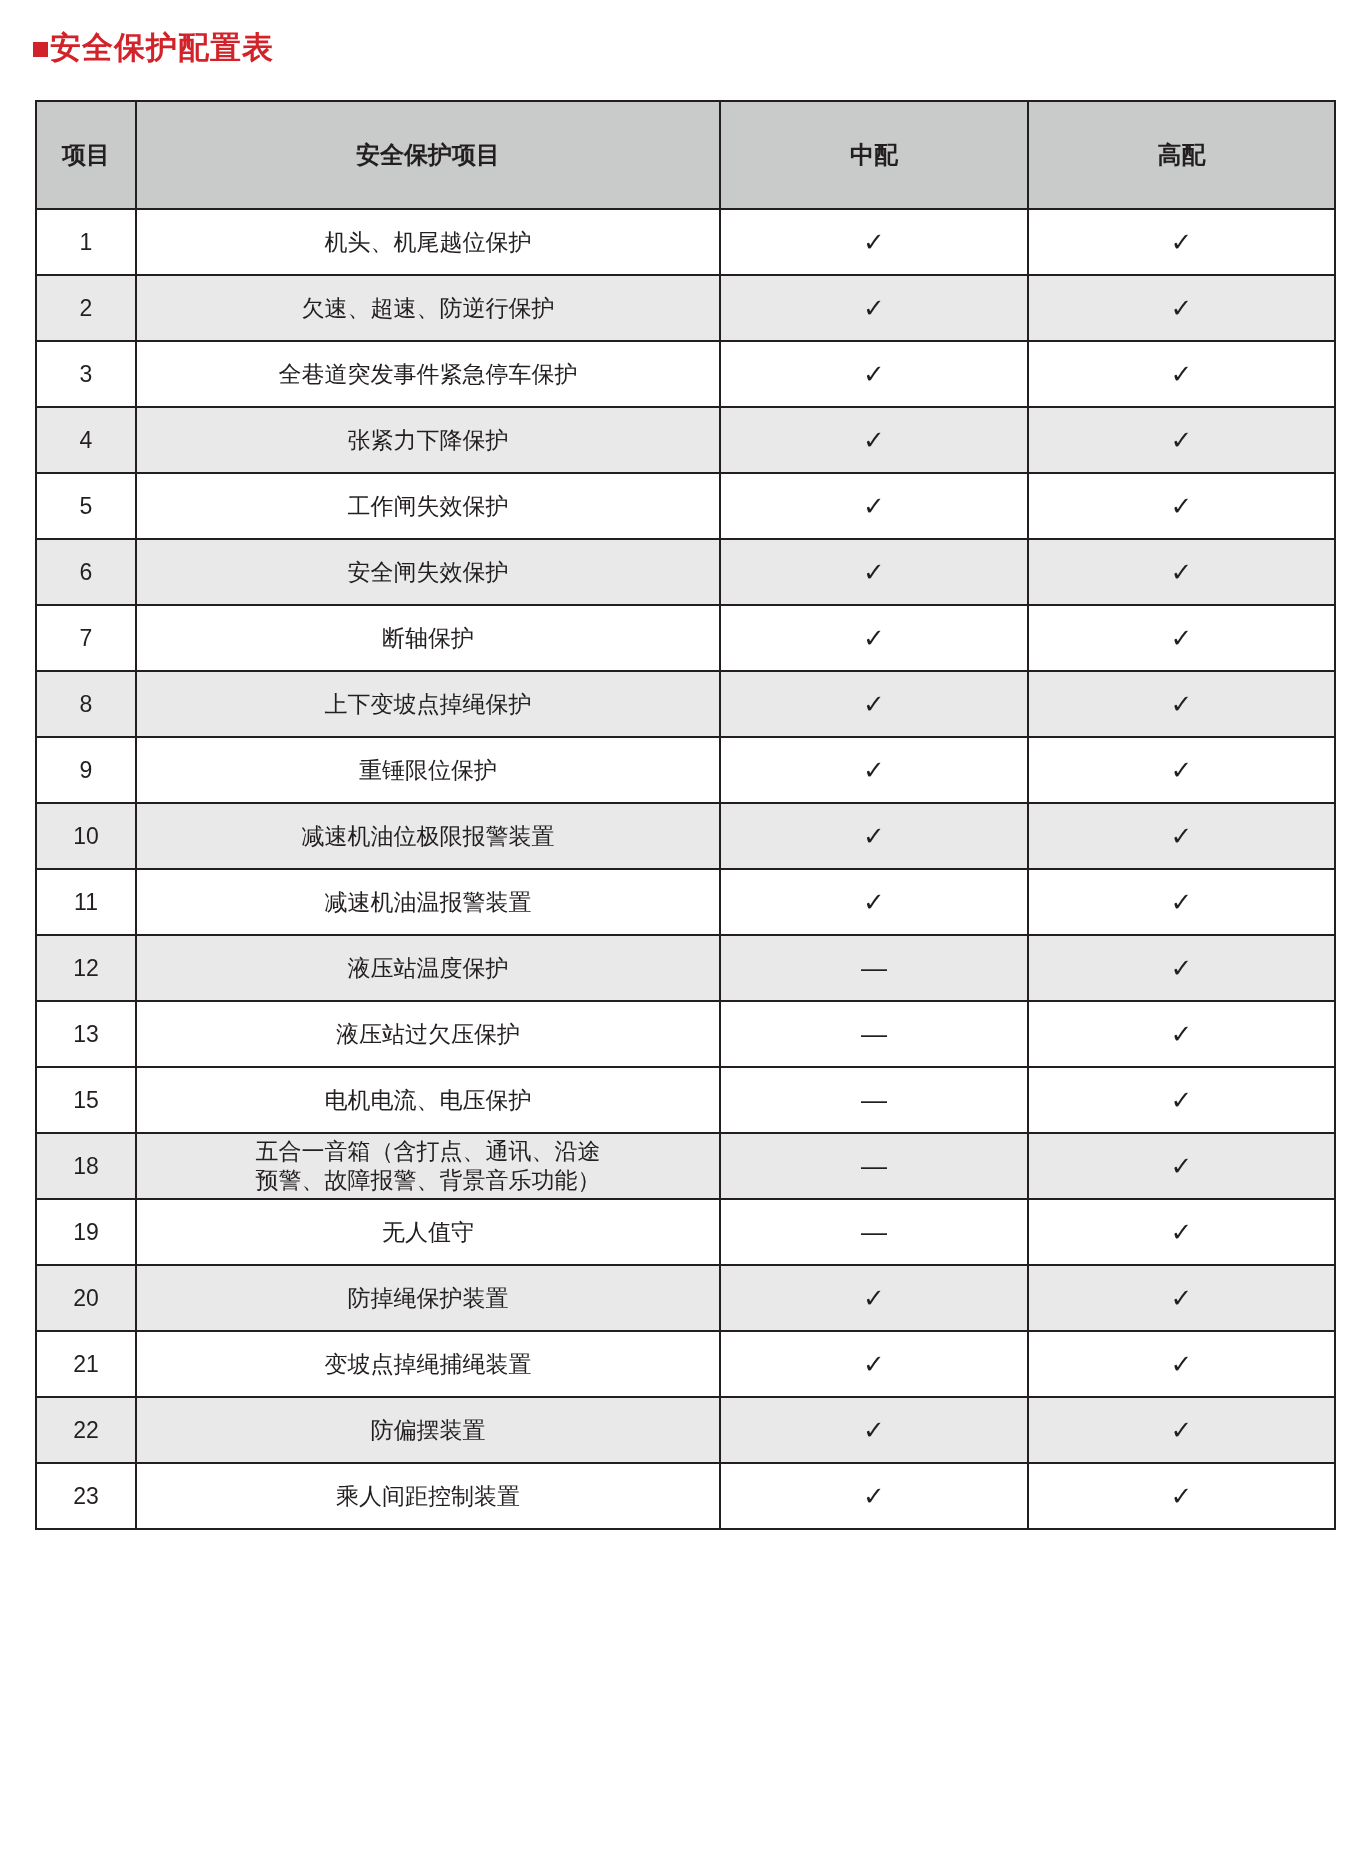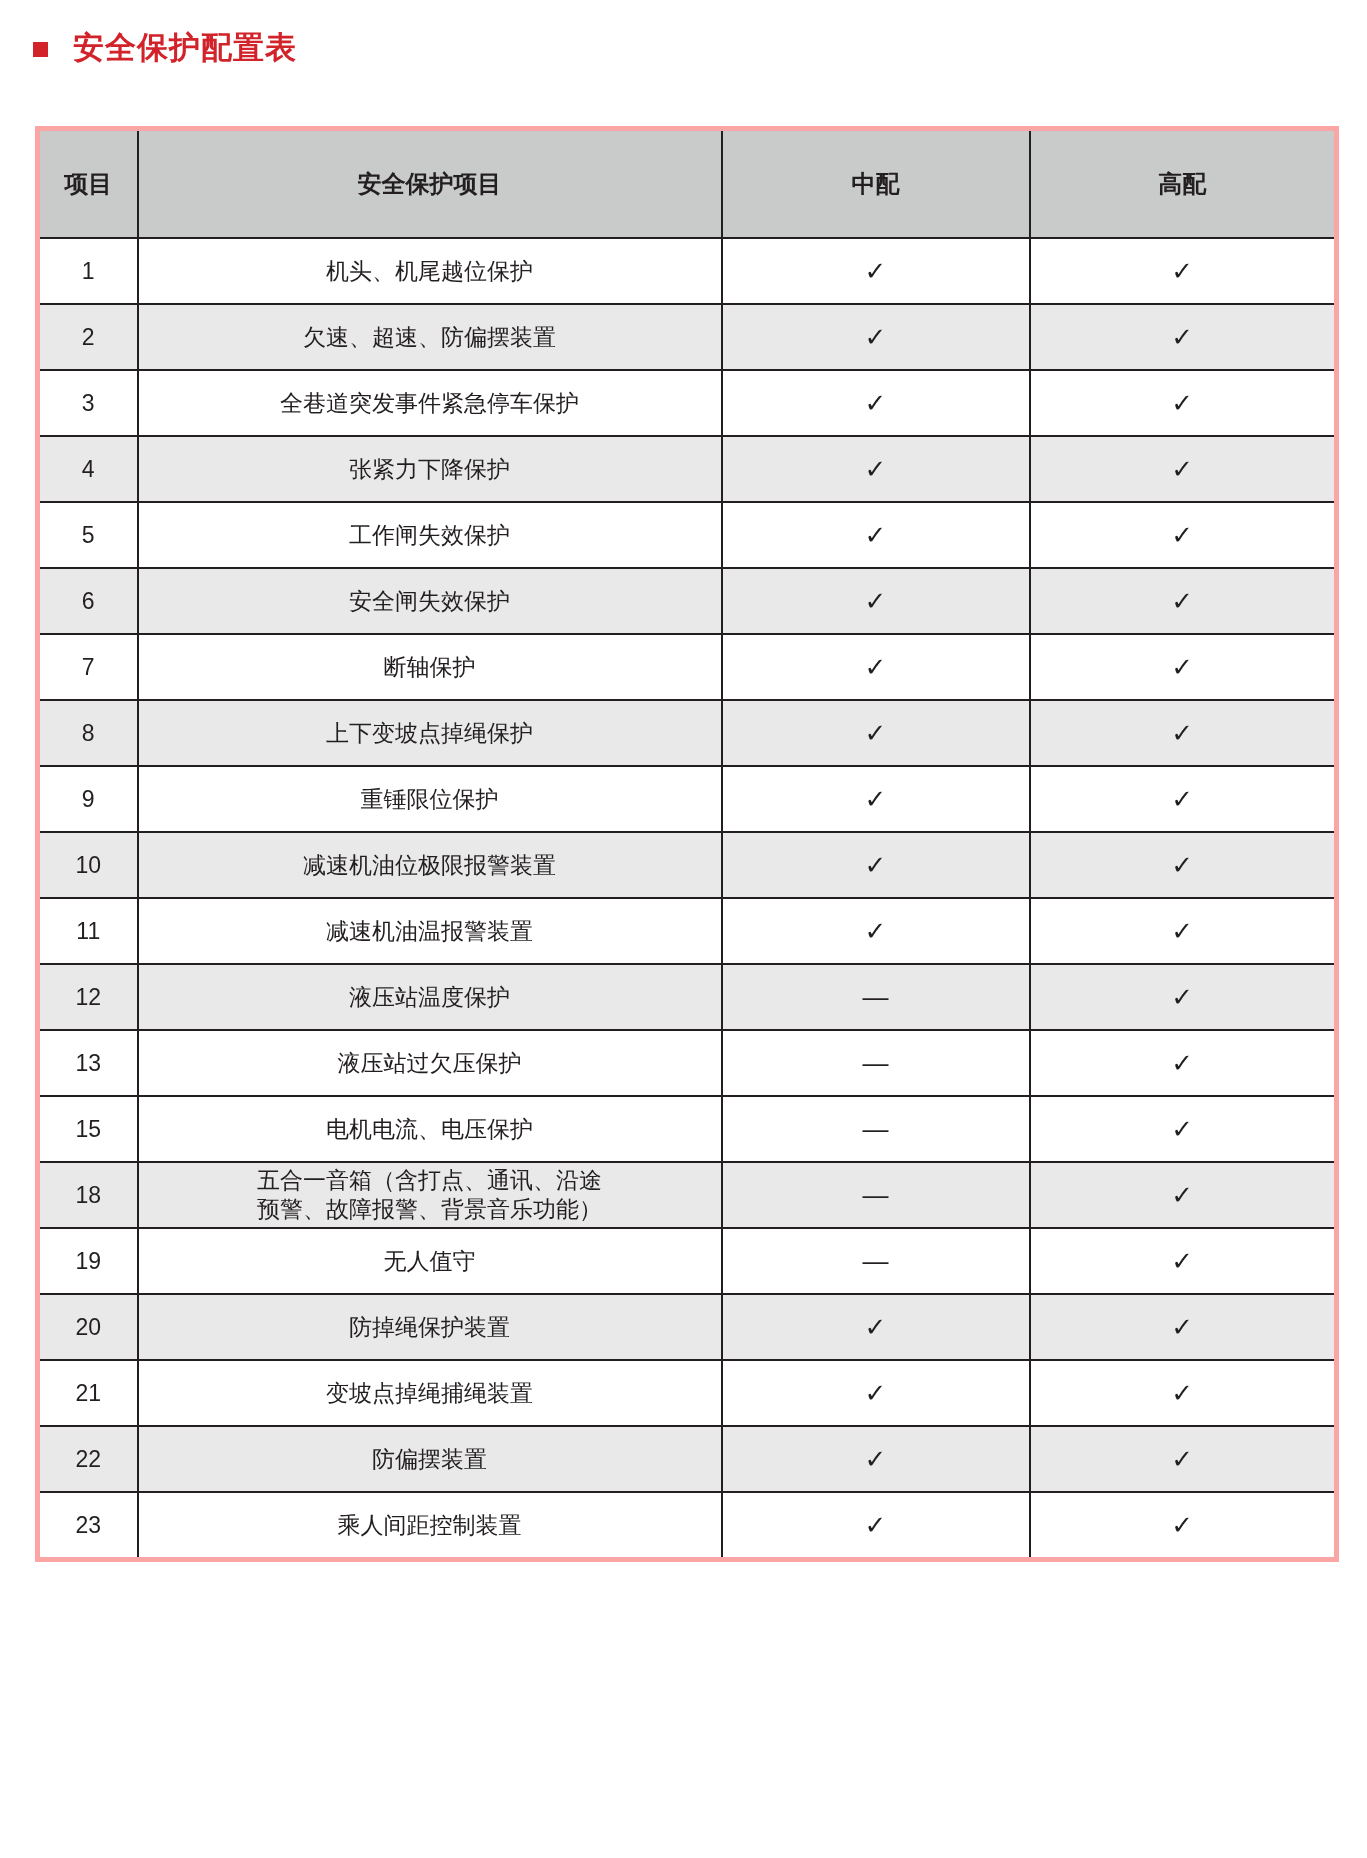--- a/index.html
+++ b/index.html
@@ -14,47 +14,47 @@
     -webkit-font-smoothing: antialiased;
   }
 
   
   .title-row {
     position: absolute;
     top: 32px;
     left: 33px;
     display: flex;
     align-items: center;
-    gap: 25px;
+    gap: 2px;
   }
   .bullet {
     width: 15px;
     height: 15px;
     background: #d2232a;
     flex: 0 0 auto;
     margin-top: 4px;
   }
   .page-title {
     margin: 0;
     font-size: 31px;
     line-height: 1;
     font-weight: bold;
     color: #d2232a;
     letter-spacing: 1px;
   }
 
   
   table.cfg {
     position: absolute;
-    top: 126px;
+    top: 100px;
     left: 35px;
     width: 1299px;
     border-collapse: collapse;
     table-layout: fixed;
-    border: 5px solid #fca5a5;
+    border: 1px solid #fca5a5;
   }
   table.cfg col.c1 { width: 100px; }
   table.cfg col.c2 { width: 584px; }
   table.cfg col.c3 { width: 308px; }
   table.cfg col.c4 { width: 307px; }
 
   table.cfg th,
   table.cfg td {
     border: 2.5px solid #231f20;
     text-align: center;
@@ -111,21 +111,21 @@
   </thead>
   <tbody id="table-body">
       <tr>
     <td class="c-no">1</td>
     <td class="c-item">机头、机尾越位保护</td>
     <td class="c-mid">✓</td>
     <td class="c-high">✓</td>
   </tr>
       <tr class="even">
     <td class="c-no">2</td>
-    <td class="c-item">欠速、超速、防偏摆装置</td>
+    <td class="c-item">欠速、超速、防逆行保护</td>
     <td class="c-mid">✓</td>
     <td class="c-high">✓</td>
   </tr>
       <tr>
     <td class="c-no">3</td>
     <td class="c-item">全巷道突发事件紧急停车保护</td>
     <td class="c-mid">✓</td>
     <td class="c-high">✓</td>
   </tr>
       <tr class="even">

